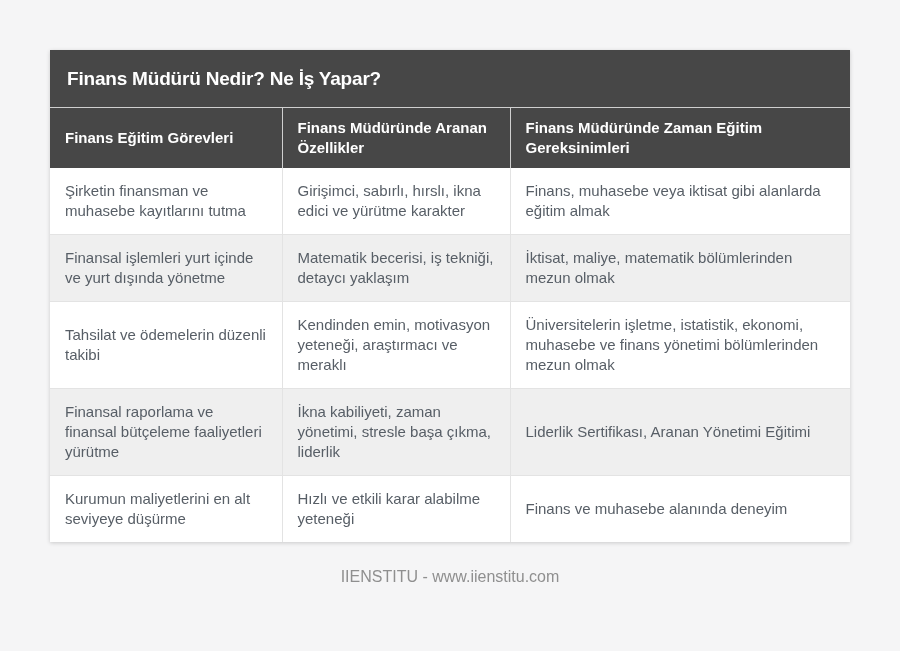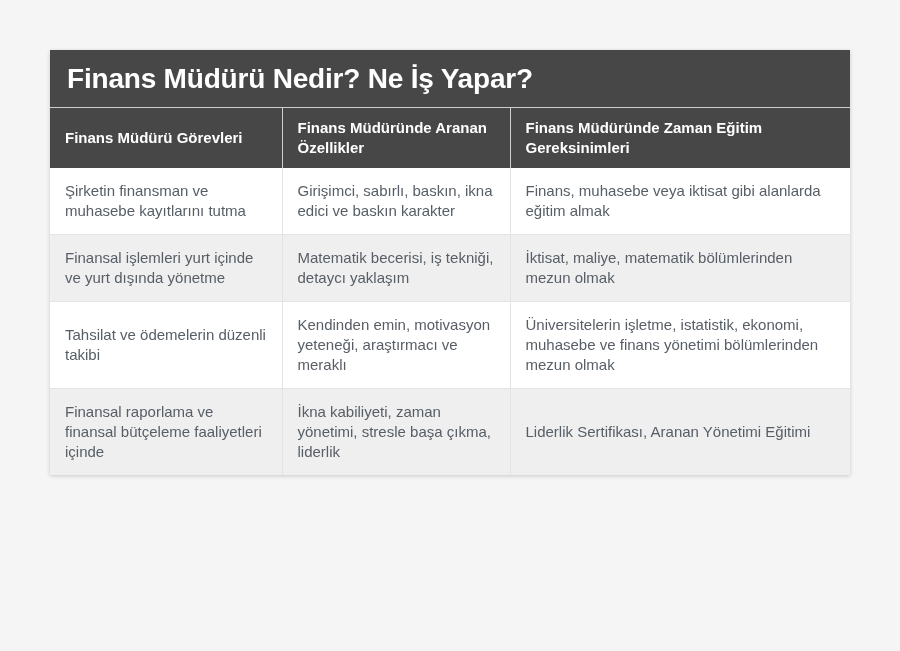--- a/index.html
+++ b/index.html
@@ -27,21 +27,21 @@
     background: var(--card-bg);
     box-shadow: 0 1px 4px rgba(0,0,0,0.18);
   }
   .title-bar {
     background: var(--header-bg);
     padding: 15px 17px 14px 17px;
     border-bottom: 1px solid var(--divider-on-dark);
   }
   .title-bar h1 {
     color: var(--header-text);
-    font-size: 28px;
+    font-size: 19px;
     line-height: 28px;
     font-weight: bold;
     letter-spacing: -0.2px;
   }
   table {
     width: 100%;
     border-collapse: collapse;
     table-layout: fixed;
   }
   col.c1 { width: 232px; }
@@ -90,44 +90,50 @@
     </div>
 
     <table>
       <colgroup>
         <col class="c1">
           <col class="c2">
           <col class="c3">
       </colgroup>
       <thead>
         <tr>
-          <th>Finans Müdürü Görevleri</th>
+          <th>Finans Eğitim Görevleri</th>
           <th>Finans Müdüründe Aranan Özellikler</th>
           <th>Finans Müdüründe Zaman Eğitim Gereksinimleri</th>
         </tr>
       </thead>
       <tbody>
         <tr>
           <td>Şirketin finansman ve muhasebe kayıtlarını tutma</td>
-          <td>Girişimci, sabırlı, baskın, ikna edici ve baskın karakter</td>
+          <td>Girişimci, sabırlı, hırslı, ikna edici ve yürütme karakter</td>
           <td>Finans, muhasebe veya iktisat gibi alanlarda eğitim almak</td>
         </tr>
         <tr>
           <td>Finansal işlemleri yurt içinde ve yurt dışında yönetme</td>
           <td>Matematik becerisi, iş tekniği, detaycı yaklaşım</td>
           <td>İktisat, maliye, matematik bölümlerinden mezun olmak</td>
         </tr>
         <tr>
           <td>Tahsilat ve ödemelerin düzenli takibi</td>
           <td>Kendinden emin, motivasyon yeteneği, araştırmacı ve meraklı</td>
           <td>Üniversitelerin işletme, istatistik, ekonomi, muhasebe ve finans yönetimi bölümlerinden mezun olmak</td>
         </tr>
         <tr>
-          <td>Finansal raporlama ve finansal bütçeleme faaliyetleri içinde</td>
+          <td>Finansal raporlama ve finansal bütçeleme faaliyetleri yürütme</td>
           <td>İkna kabiliyeti, zaman yönetimi, stresle başa çıkma, liderlik</td>
           <td>Liderlik Sertifikası, Aranan Yönetimi Eğitimi</td>
+        </tr>
+        <tr>
+          <td>Kurumun maliyetlerini en alt seviyeye düşürme</td>
+          <td>Hızlı ve etkili karar alabilme yeteneği</td>
+          <td>Finans ve muhasebe alanında deneyim</td>
         </tr>
       </tbody>
     </table>
 
   </div>
 
+  <div class="footer">IIENSTITU - www.iienstitu.com</div>
 </div>
 
 </body></html>

